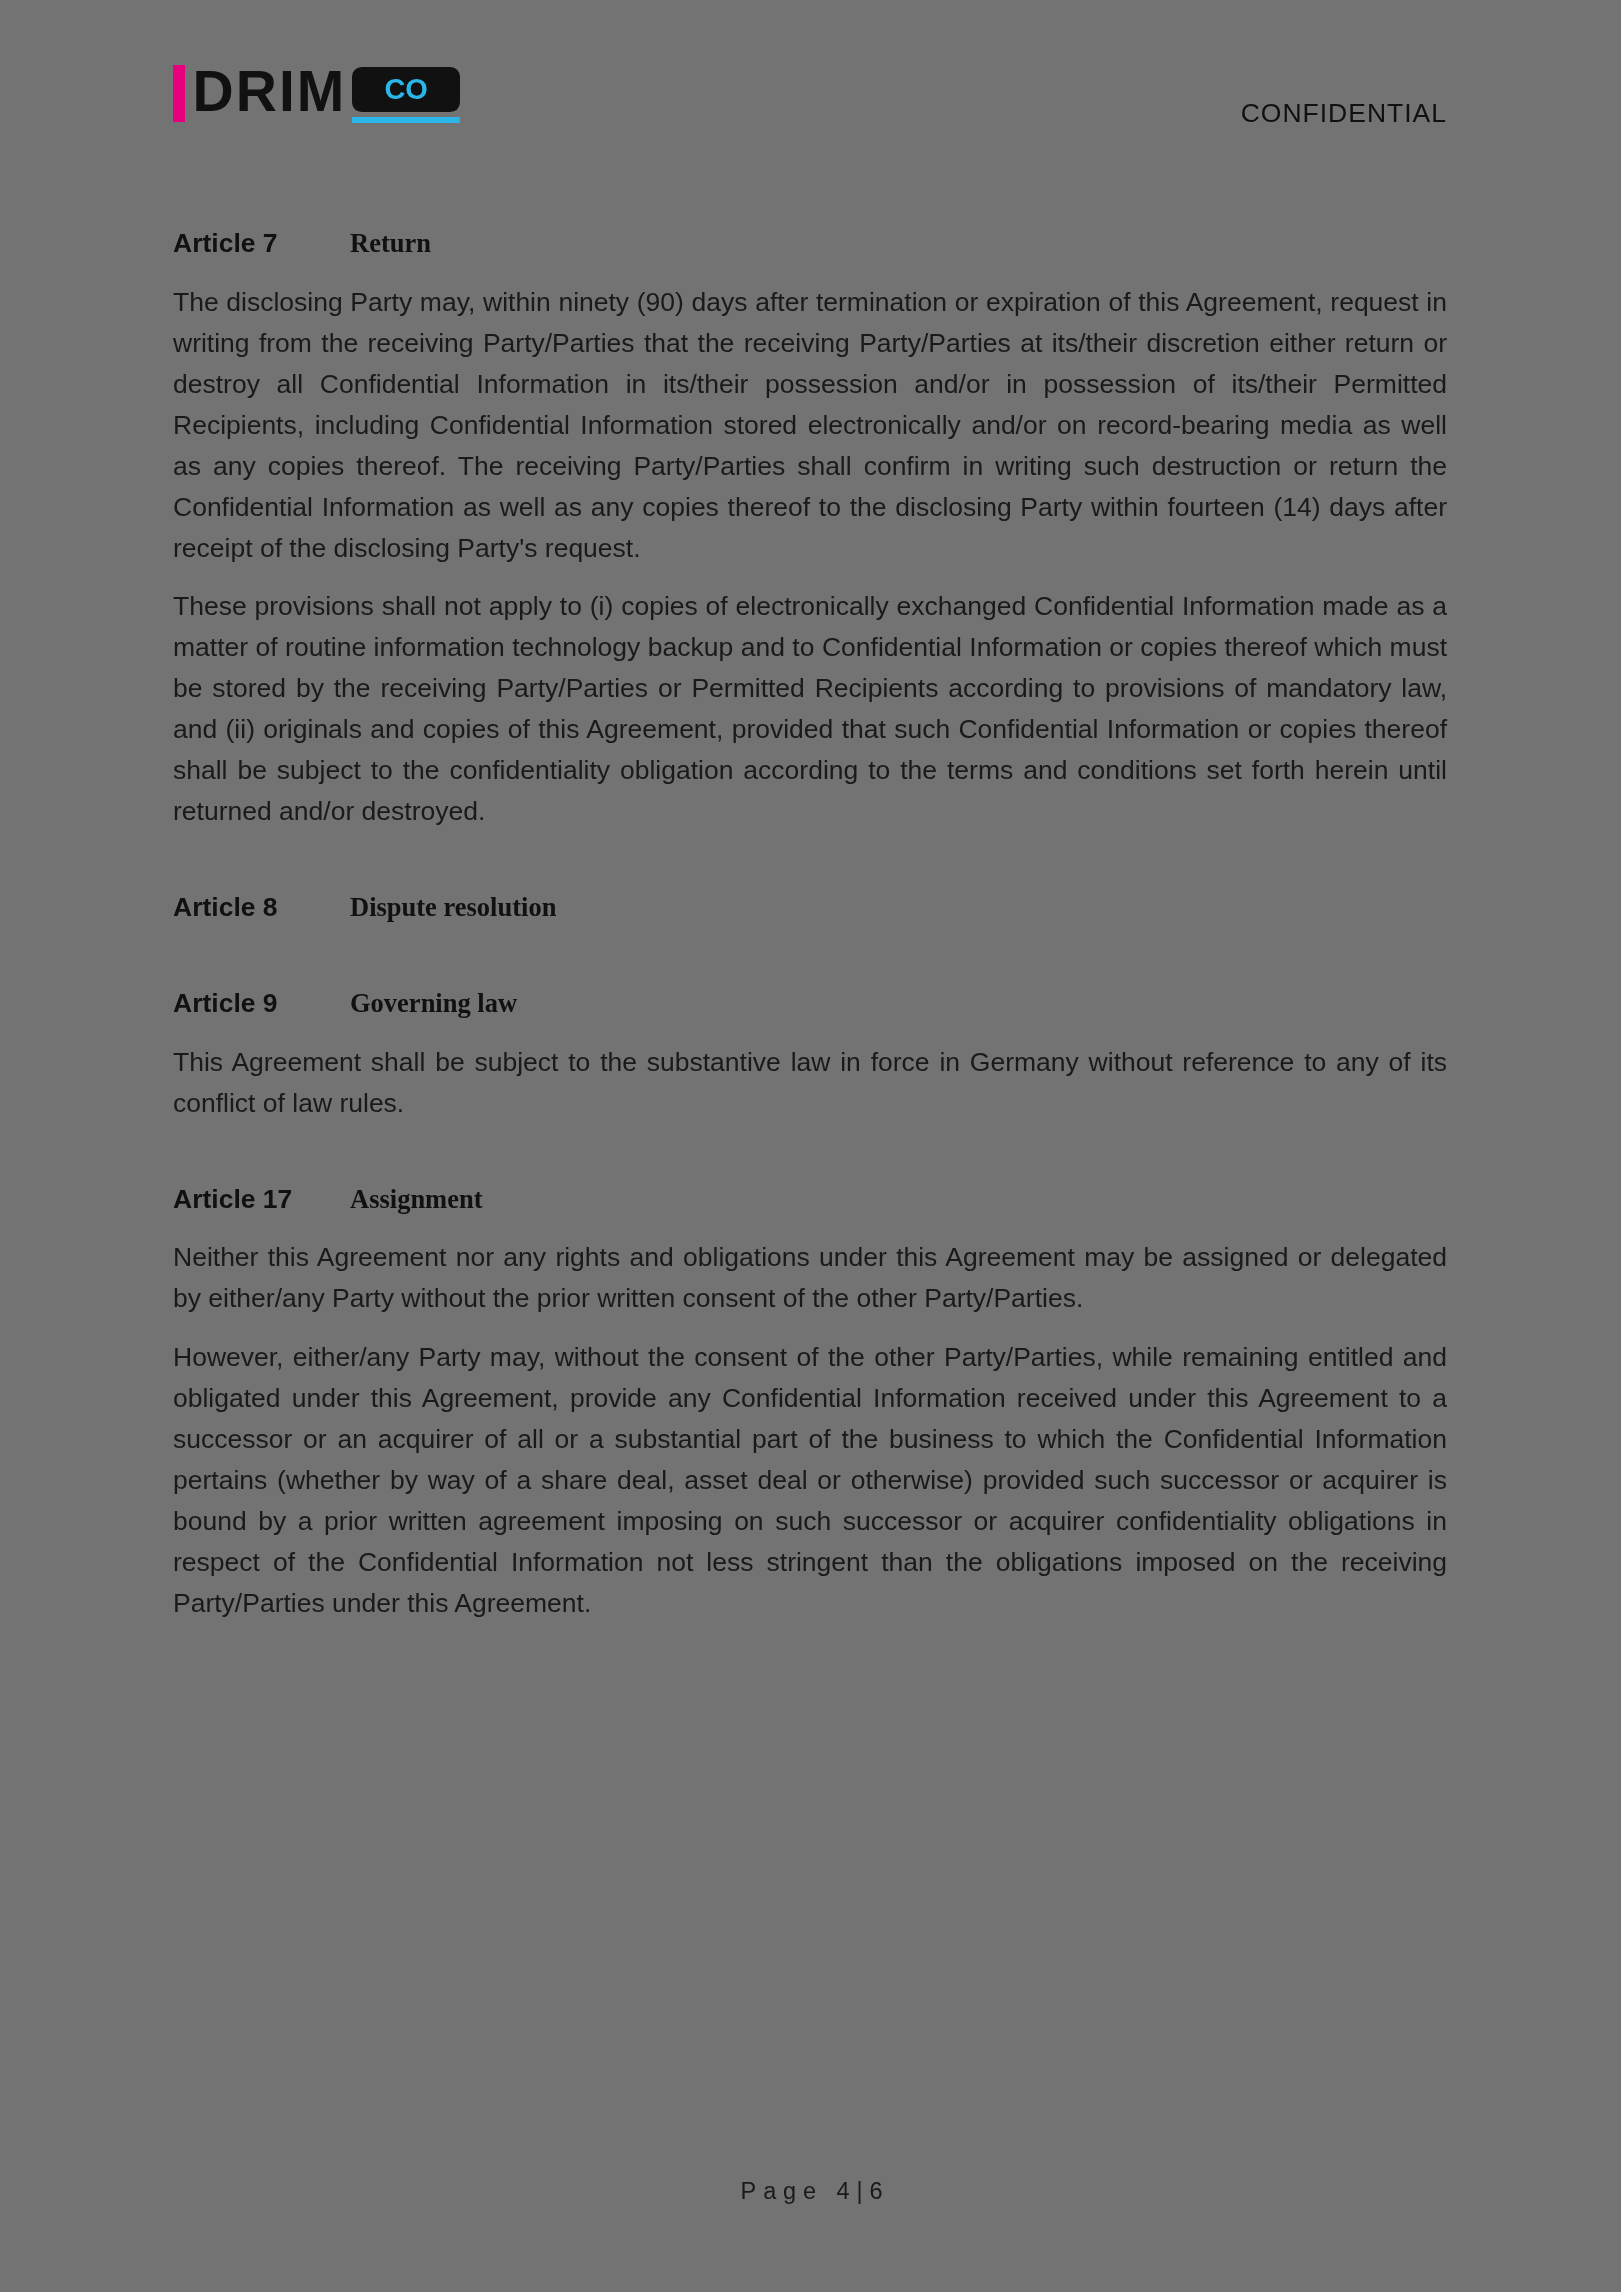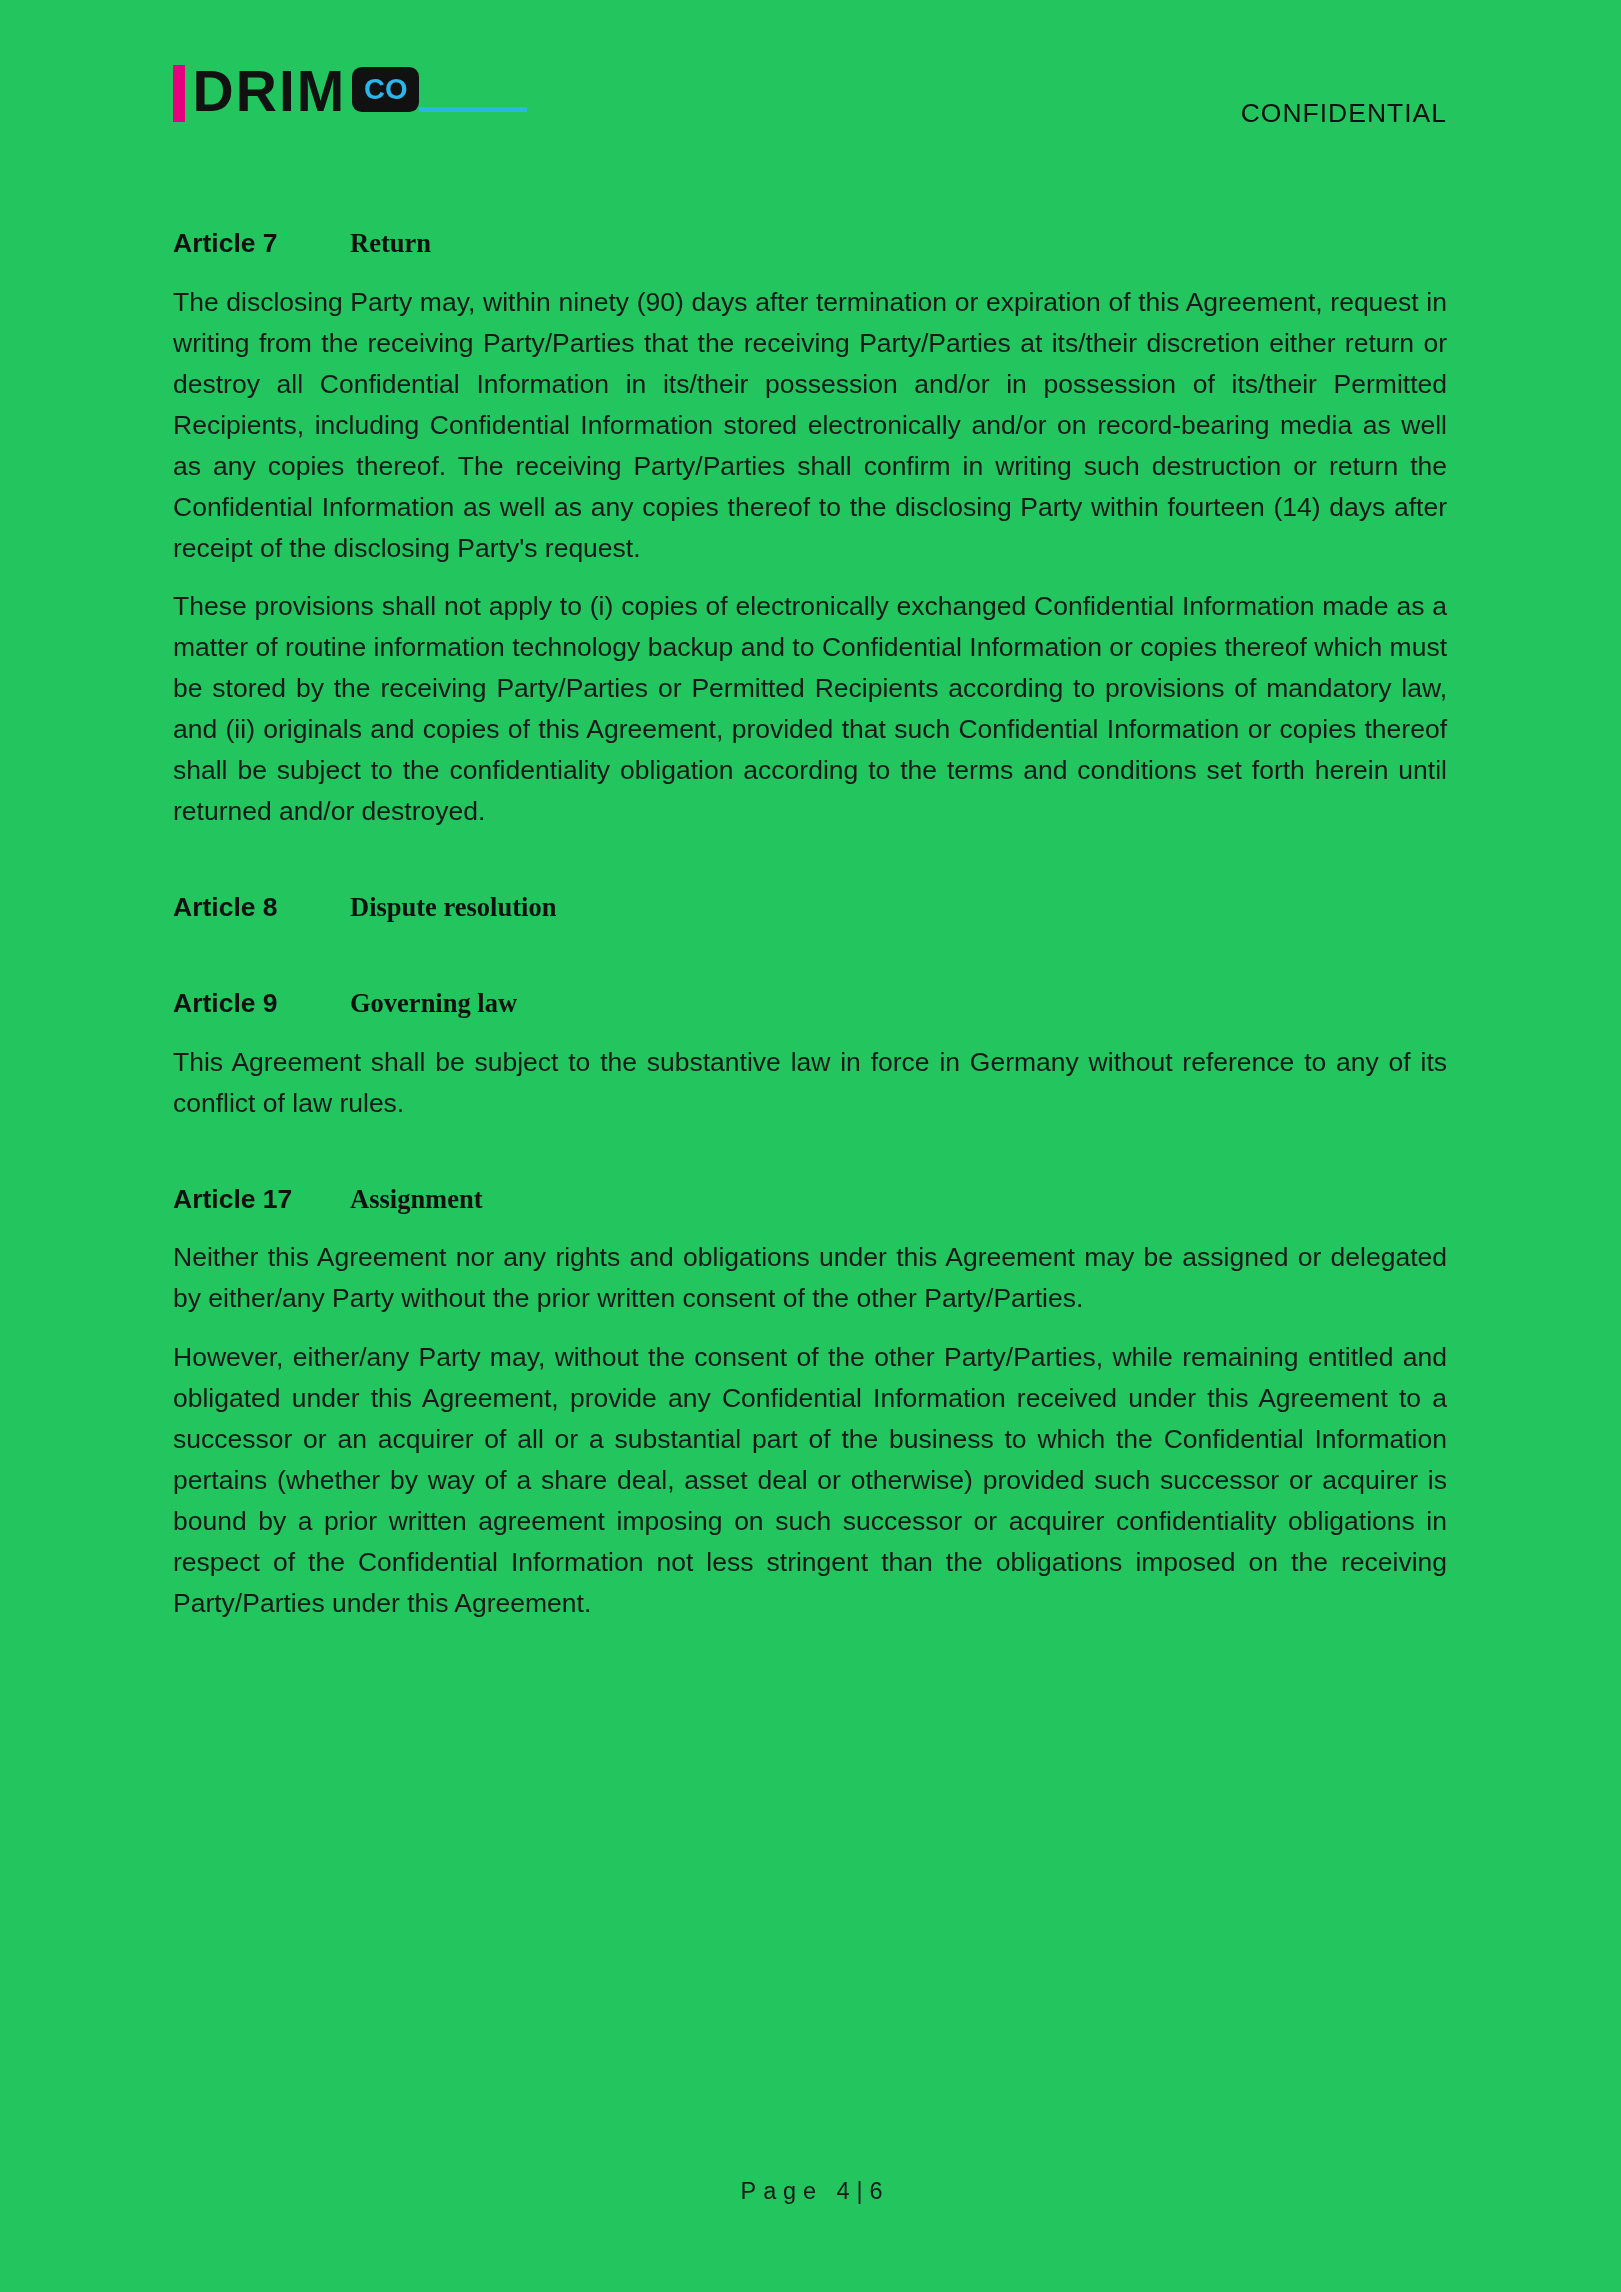--- a/index.html
+++ b/index.html
@@ -2,21 +2,21 @@
 <html><head>
 <meta charset="utf-8">
 <style>
   * { margin: 0; padding: 0; box-sizing: border-box; }
   html, body { background: #e8e8e8; }
   .page {
     position: relative;
     width: 1621px;
     height: 2293px;
     margin: 0 auto;
-    background: #22c55e;
+    background: #737373;
     font-family: "Liberation Sans", sans-serif;
     color: #1a1a1a;
     overflow: hidden;
   }
   .page-inner {
     padding: 63px 174px 0 173px;
   }
   
   .header {
     display: flex;
@@ -37,21 +37,21 @@
   }
   .logo-drim {
     font-size: 57px;
     font-weight: 800;
     letter-spacing: 2px;
     color: #111111;
     line-height: 57px;
   }
   .logo-co-wrap {
     display: flex;
-    flex-direction: row;
+    flex-direction: column;
     align-items: stretch;
     margin-left: 5.9px;
     margin-top: 3.9px;
   }
   .logo-co-box {
     background: #111111;
     color: #2bb6e9;
     border-radius: 9.8px;
     font-size: 29px;
     font-weight: 800;

